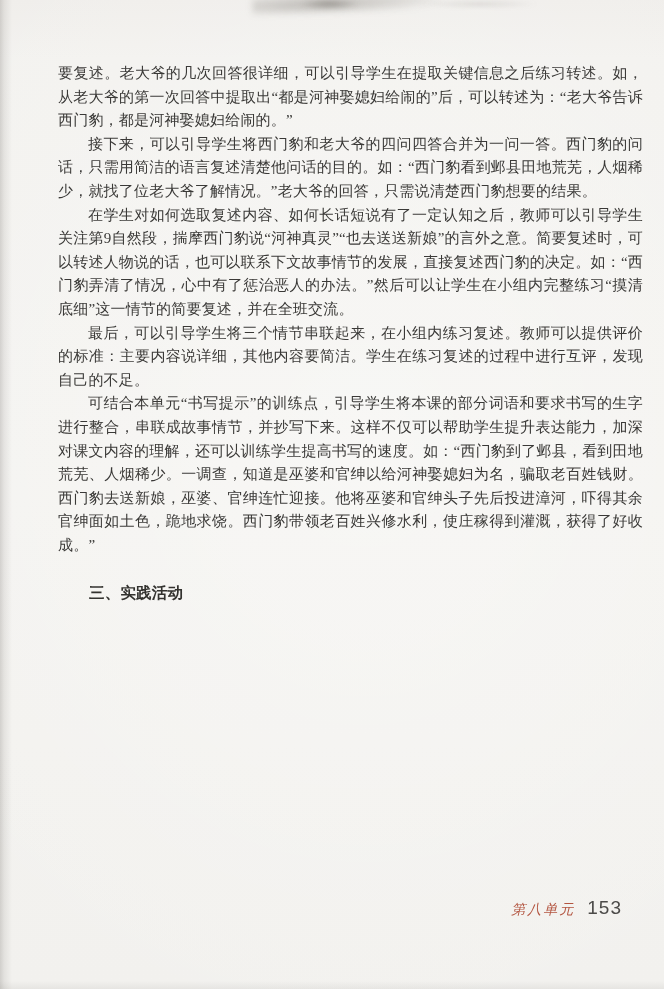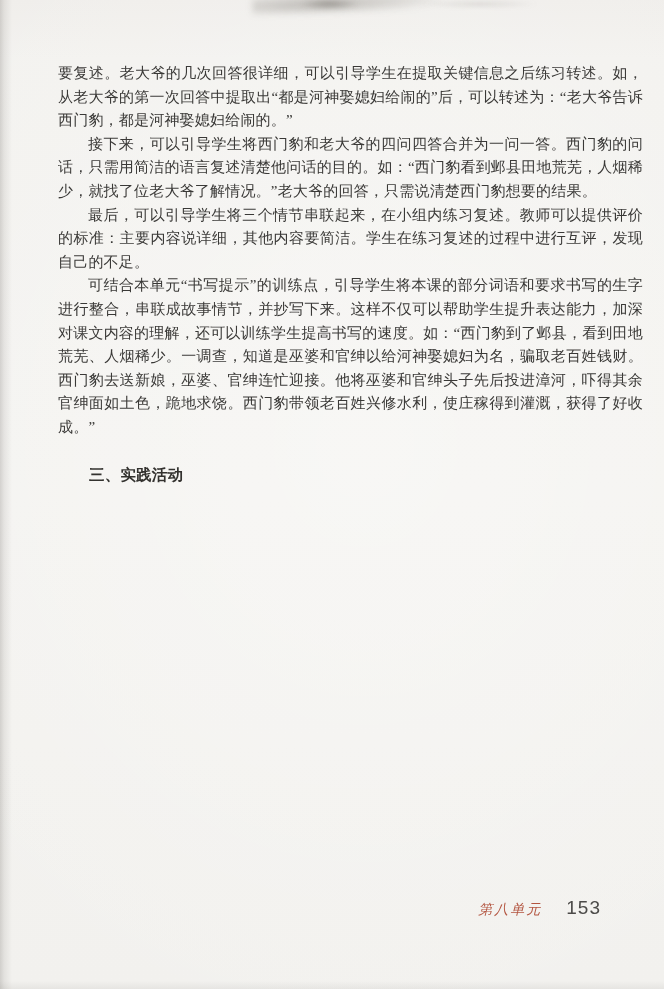--- a/index.html
+++ b/index.html
@@ -77,24 +77,24 @@
     font-size: 15.5px;
     line-height: 23.6px;
     font-weight: bold;
     text-indent: 2em;
     color: #33322f;
     font-family: "Liberation Sans", "DejaVu Sans", sans-serif;
   }
   .footer {
     position: absolute;
     top: 897px;
-    right: 63px;
+    right: 42px;
     display: flex;
     align-items: baseline;
-    gap: 24px;
+    gap: 12px;
     text-align: center;
   }
   .unit-label {
     color: #b35540;
     font-size: 14px;
     font-style: italic;
     letter-spacing: 2px;
   }
   .page-number {
     color: #4c4b49;
@@ -110,20 +110,21 @@
 
   <div class="gutter-shadow"></div>
   <div class="edge-bottom"></div>
   <div class="smudge-a"></div>
   <div class="smudge-b"></div>
   <div class="smudge-c"></div>
 
   <main class="content">
     <p class="continued">要复述。老大爷的几次回答很详细，可以引导学生在提取关键信息之后练习转述。如，从老大爷的第一次回答中提取出“都是河神娶媳妇给闹的”后，可以转述为：“老大爷告诉西门豹，都是河神娶媳妇给闹的。”</p>
     <p>接下来，可以引导学生将西门豹和老大爷的四问四答合并为一问一答。西门豹的问话，只需用简洁的语言复述清楚他问话的目的。如：“西门豹看到邺县田地荒芜，人烟稀少，就找了位老大爷了解情况。”老大爷的回答，只需说清楚西门豹想要的结果。</p>
+    <p>在学生对如何选取复述内容、如何长话短说有了一定认知之后，教师可以引导学生关注第9自然段，揣摩西门豹说“河神真灵”“也去送送新娘”的言外之意。简要复述时，可以转述人物说的话，也可以联系下文故事情节的发展，直接复述西门豹的决定。如：“西门豹弄清了情况，心中有了惩治恶人的办法。”然后可以让学生在小组内完整练习“摸清底细”这一情节的简要复述，并在全班交流。</p>
     <p>最后，可以引导学生将三个情节串联起来，在小组内练习复述。教师可以提供评价的标准：主要内容说详细，其他内容要简洁。学生在练习复述的过程中进行互评，发现自己的不足。</p>
     <p>可结合本单元“书写提示”的训练点，引导学生将本课的部分词语和要求书写的生字进行整合，串联成故事情节，并抄写下来。这样不仅可以帮助学生提升表达能力，加深对课文内容的理解，还可以训练学生提高书写的速度。如：“西门豹到了邺县，看到田地荒芜、人烟稀少。一调查，知道是巫婆和官绅以给河神娶媳妇为名，骗取老百姓钱财。西门豹去送新娘，巫婆、官绅连忙迎接。他将巫婆和官绅头子先后投进漳河，吓得其余官绅面如土色，跪地求饶。西门豹带领老百姓兴修水利，使庄稼得到灌溉，获得了好收成。”</p>
     <h2 class="section-heading">三、实践活动</h2>
   </main>
 
   <div class="footer">
     <span class="unit-label">第八单元</span>
     <span class="page-number">153</span>
   </div>
 

